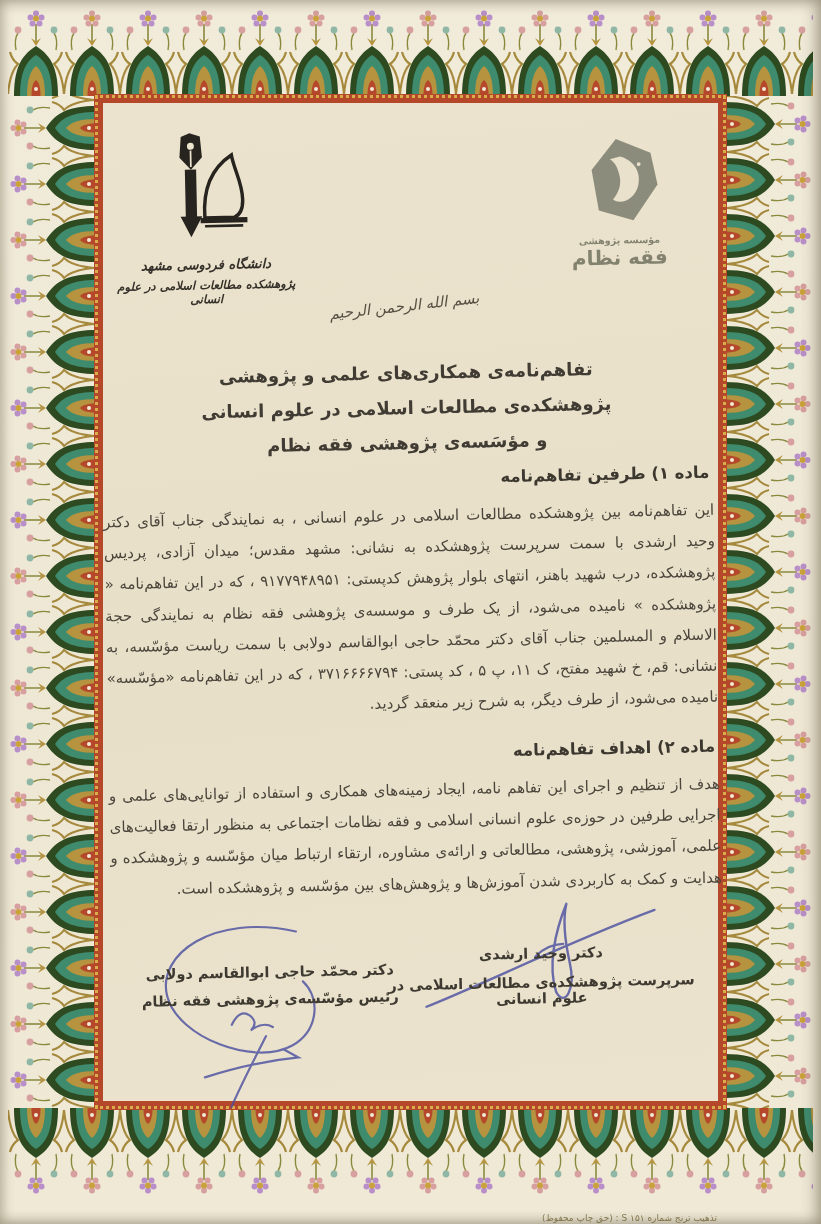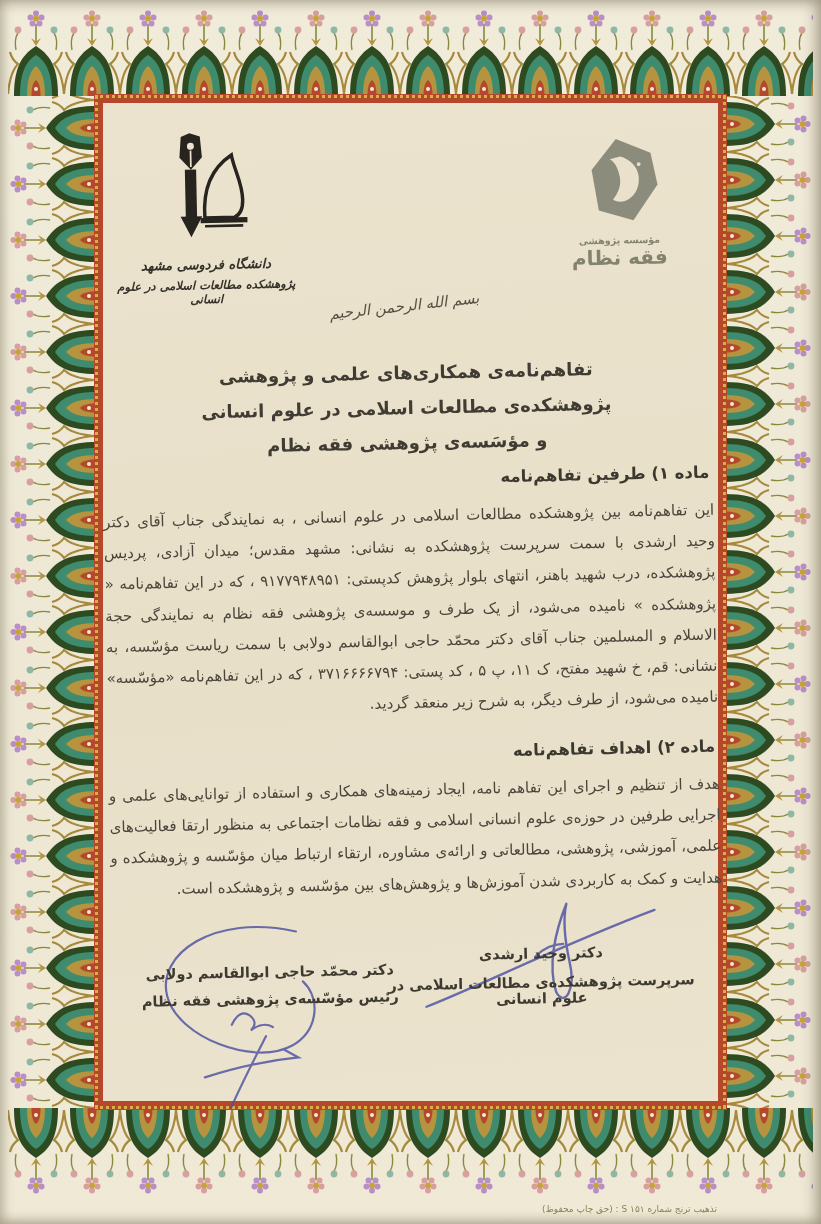--- a/index.html
+++ b/index.html
@@ -47,21 +47,21 @@
   .sec-b1{top:398px;} .sec-b2{top:672px;}
   .sig-right{position:absolute;top:845px;right:12px;width:345px;text-align:center;
         font-weight:bold;font-size:14.5px;color:#3e3a31;}
   .sig-right .t{margin-top:13px;}
   .sig-left{position:absolute;top:858px;left:4px;width:310px;text-align:center;
         font-weight:bold;font-size:14.5px;color:#3e3a31;}
   .sig-left .t{margin-top:11px;}
   .sig-svg{position:absolute;pointer-events:none;}
   .sig-svg-right{top:798px;right:58px;}
   .sig-svg-left{top:814px;left:34px;}
-  .footer-note{position:absolute;bottom:10px;right:104px;font-size:9px;color:#8d8057;direction:rtl;margin-top:6px;}
+  .footer-note{position:absolute;bottom:1px;right:104px;font-size:9px;color:#8d8057;direction:rtl;margin-top:6px;}
 </style>
 </head>
 <body>
 
 <div class="page">
 
   <div class="strip strip-top" id="strip-top">
       <svg class="motif" viewBox="0 0 56 88" xmlns="http://www.w3.org/2000/svg">
     <path d="M28,34 L28,16" stroke="#8a8a3f" stroke-width="1.6" fill="none"></path>
     <g fill="currentColor">

